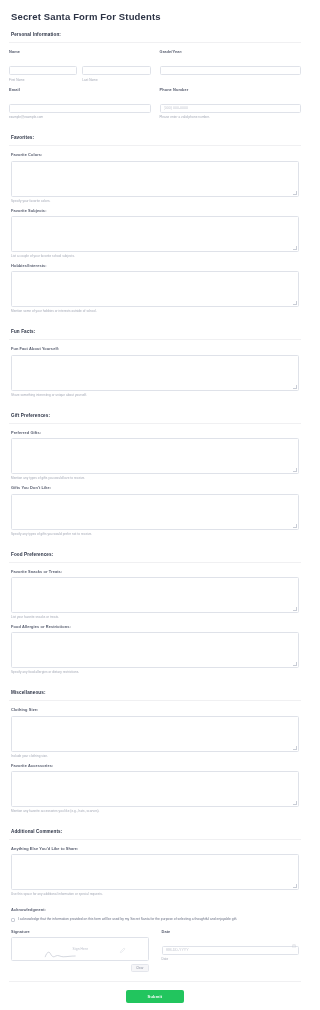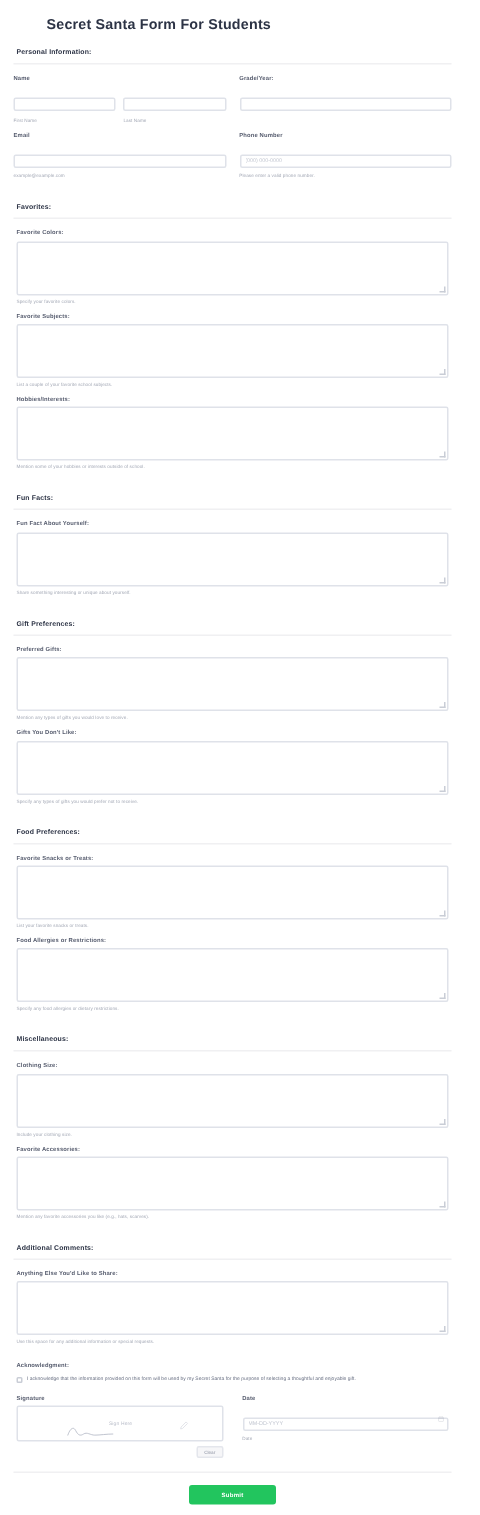--- a/index.html
+++ b/index.html
@@ -20,21 +20,20 @@
   }
 
   
   .form-title {
     font-size: 9.5px;
     font-weight: bold;
     color: #2c3345;
     letter-spacing: 0.15px;
     padding: 11px 0 0 2px;
     line-height: 1.2;
-    margin-left: 20px;
   }
 
   
   .section {
     padding-top: 10px;
   }
   .section-head {
     font-size: 4.6px;
     font-weight: bold;
     color: #2c3345;

